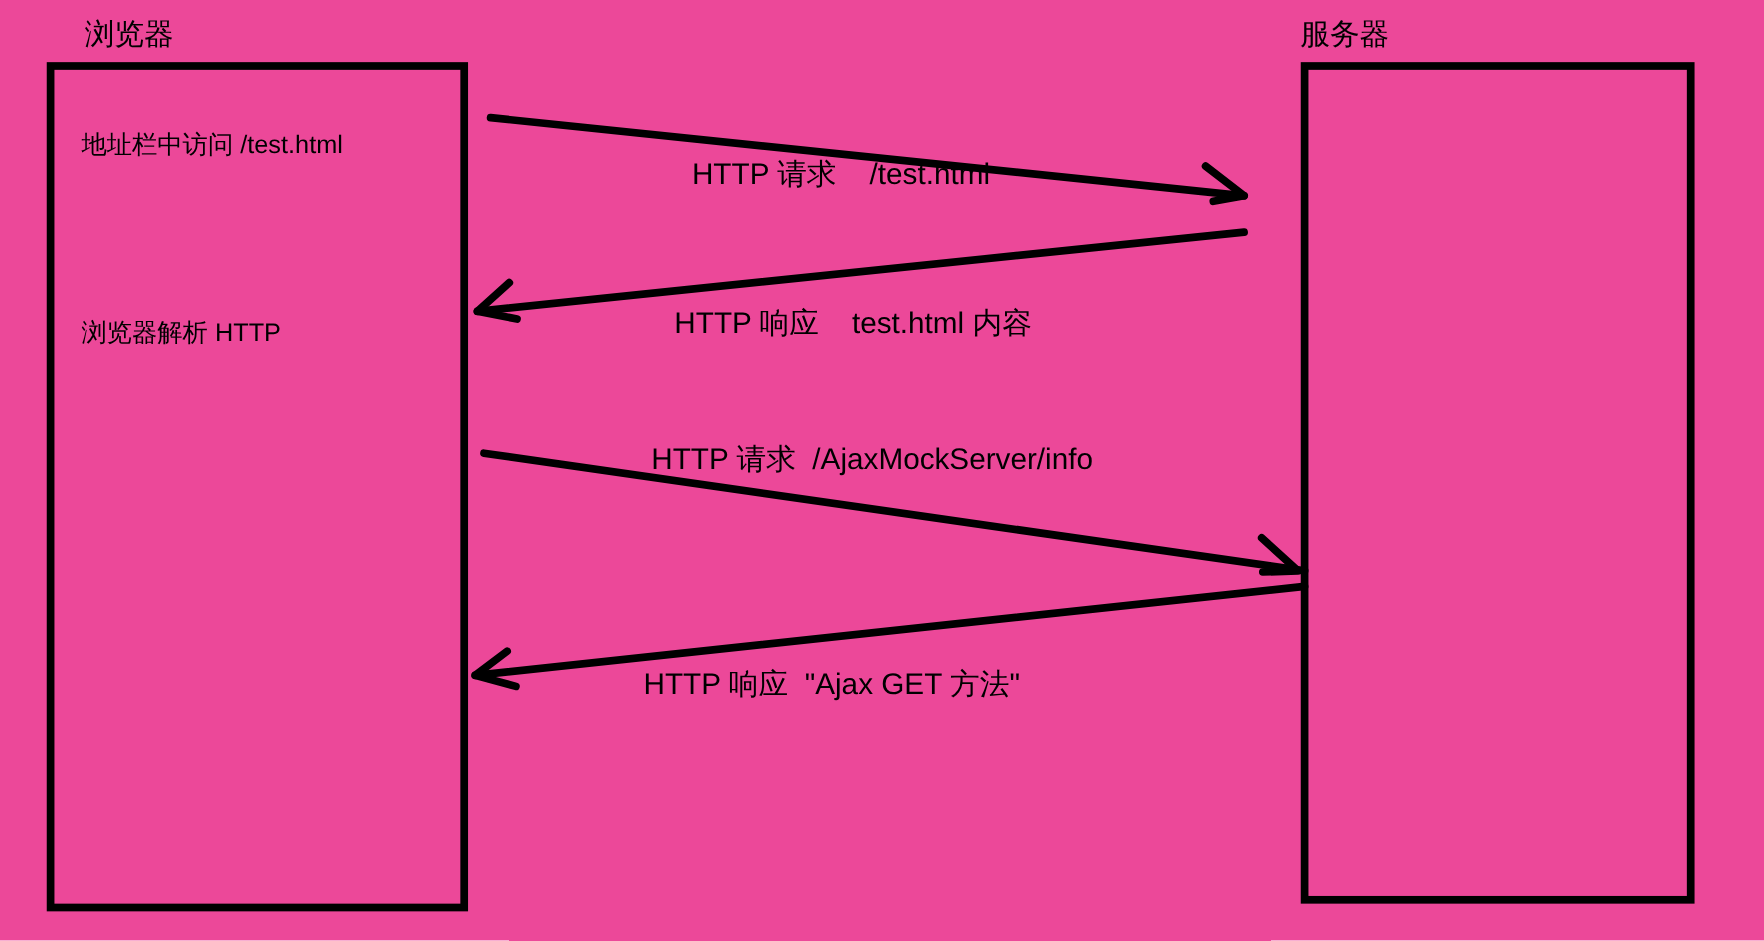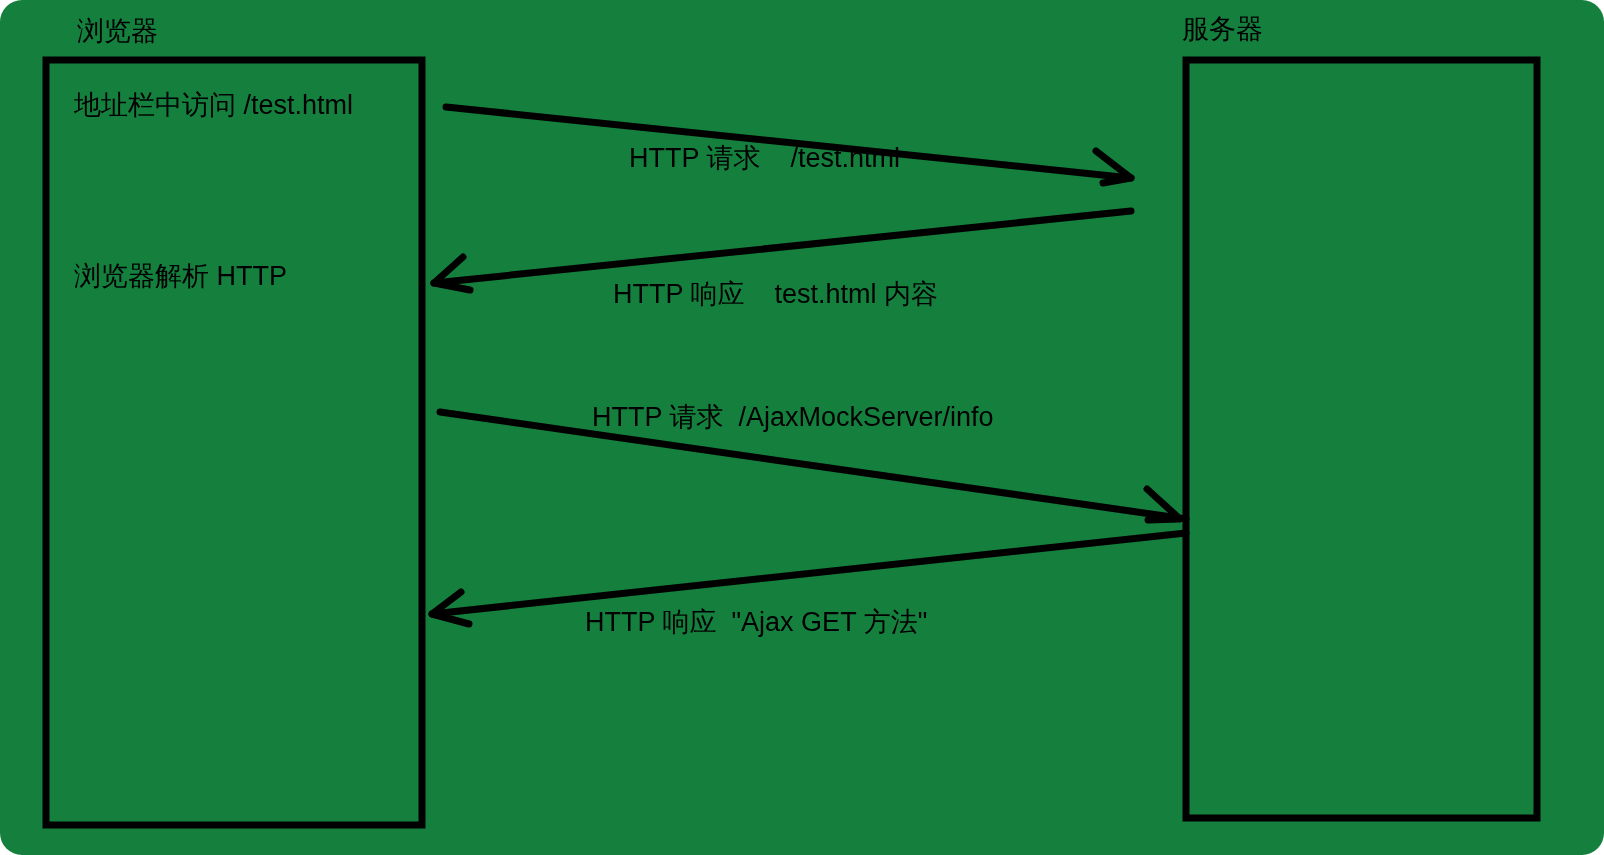--- a/index.html
+++ b/index.html
@@ -9,47 +9,47 @@
     background: #ffffff;
   }
   body {
     font-family: "Liberation Sans", "DejaVu Sans", sans-serif;
     color: #000000;
   }
   #canvas {
     position: relative;
     width: 1604px;
     height: 855px;
-    background: #15803d;
+    background: #ec4899;
     overflow: hidden;
-    border-radius: 22px;
   }
   .diagram-svg {
     position: absolute;
     left: 0;
     top: 0;
     width: 1604px;
     height: 855px;
   }
   .lane-title {
     position: absolute;
     font-size: 27px;
     line-height: 1;
     white-space: nowrap;
     color: #000000;
   }
   .lane-title.browser { left: 77px; top: 18px; }
-  .lane-title.server  { left: 1182px; top: 18px; font-family: Liberation Mono, monospace; }
+  .lane-title.server  { left: 1182px; top: 18px; }
 
   .box-text {
     position: absolute;
-    font-size: 27px;
+    font-size: 23px;
     line-height: 1;
     white-space: nowrap;
     color: #000000;
+    margin-top: 28px;
   }
   .box-text.t1 { left: 74px; top: 92px; }
   .box-text.t2 { left: 74px; top: 263px; }
   .box-text.t3 { left: 82px; top: 379px; }
   .box-text.t4 { left: 82px; top: 433px; }
 
   .edge-label {
     position: absolute;
     font-size: 27px;
     line-height: 1;

